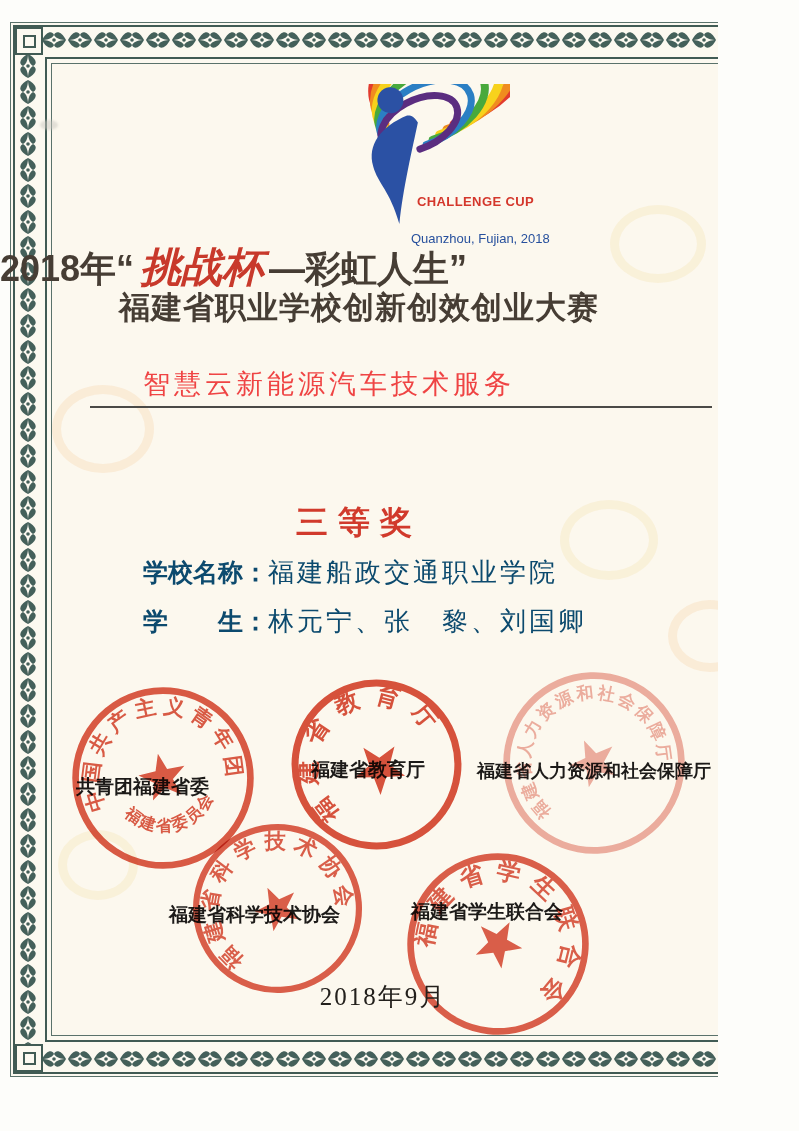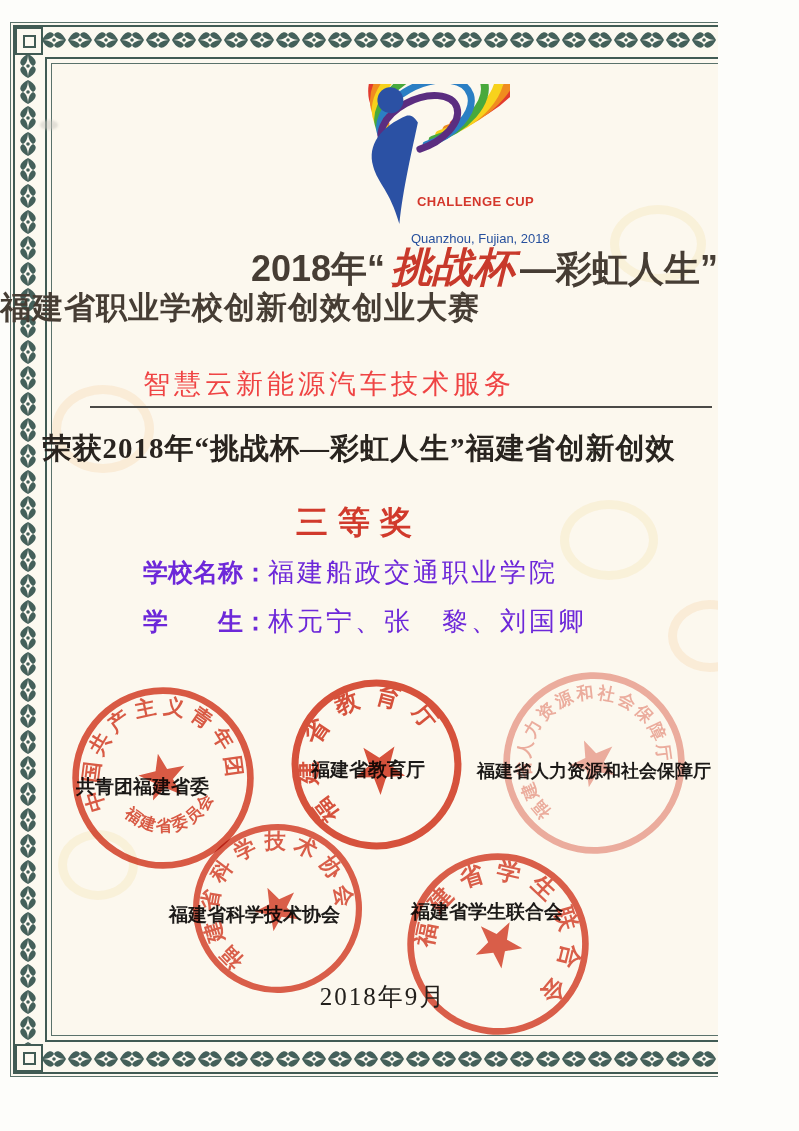--- a/index.html
+++ b/index.html
@@ -26,41 +26,41 @@
   
   .wm{position:absolute;border-radius:50%;border:9px solid #e9c75d;opacity:.14;pointer-events:none;}
   .wm2{border-color:#f0a14d;}
   
   .logo{position:absolute;left:295px;top:84px;width:215px;height:152px;}
   .logo-cap1{position:absolute;left:417px;top:194px;font-family:"Liberation Sans",sans-serif;
              font-weight:bold;font-size:13px;letter-spacing:.4px;color:#d4372c;}
   .logo-cap2{position:absolute;left:411px;top:211px;font-family:"Liberation Sans",sans-serif;
              font-size:13px;color:#27509d;margin-top:20px;}
   
-  .title1{position:absolute;left:0;right:0;top:240px;text-align:right;
+  .title1{position:absolute;left:0;right:0;top:240px;text-align:left;
           font-family:"Liberation Sans",sans-serif;font-weight:900;font-size:36px;color:#463d34;}
   .title1 .script{font-family:"DejaVu Serif",serif;font-style:italic;font-weight:bold;
                   font-size:41px;color:#c8392b;margin:0 6px;}
-  .title2{position:absolute;left:0;right:0;top:287px;
+  .title2{position:absolute;left:0;right:0;top:287px;text-align:center;
           font-family:"Liberation Sans",sans-serif;font-weight:900;font-size:31px;
           letter-spacing:1px;color:#463d34;}
   
   .project{position:absolute;left:143px;top:366px;font-size:27px;color:#ef4444;
            font-family:"DejaVu Serif",serif;letter-spacing:4px;}
   .underline{position:absolute;left:90px;top:406px;width:622px;height:2px;background:#4b4a47;}
   
   .cit1{position:absolute;left:0;right:0;top:429px;text-align:center;
         font-weight:bold;font-size:29px;color:#29241f;letter-spacing:1px;}
   .cit2{position:absolute;left:0;right:0;top:474px;text-align:center;
         font-weight:bold;font-size:29px;color:#29241f;letter-spacing:1px;}
   .award{position:absolute;left:0;right:0;top:501px;text-align:center;
          font-family:"DejaVu Serif",serif;font-weight:bold;font-size:32px;
          color:#d13a2c;letter-spacing:10px;}
   
-  .field{position:absolute;left:143px;font-size:25px;color:#6d28d9;white-space:pre;}
+  .field{position:absolute;left:143px;font-size:25px;color:#0c4a6e;white-space:pre;}
   .field .lab{font-weight:bold;}
   .field .val{font-family:"DejaVu Serif",serif;font-size:26px;letter-spacing:3px;}
   .f1{top:555px}.f2{top:604px}.f3{top:652px}
   
   .org{position:absolute;font-weight:bold;font-size:19px;color:#1c1a18;white-space:nowrap;}
   .o1{left:76px;top:774px}.o2{left:311px;top:757px}
   .o3{left:477px;top:759px;font-size:18px}
   .o4{left:169px;top:902px}.o5{left:411px;top:899px}
   .stamp{position:absolute;color:#d6452f;mix-blend-mode:multiply;}
   .stamp text{fill:currentColor;font-family:"Liberation Sans",sans-serif;font-weight:bold;}
@@ -165,21 +165,20 @@
   </svg>
   <div class="logo-cap1">CHALLENGE CUP</div>
   <div class="logo-cap2">Quanzhou, Fujian, 2018</div>
 
   <div class="title1"><span>2018年“</span><span class="script">挑战杯</span><span>—彩虹人生”</span></div>
   <div class="title2">福建省职业学校创新创效创业大赛</div>
 
   <div class="project">智慧云新能源汽车技术服务</div>
   <div class="underline"></div>
 
-  <div class="cit1">荣获2018年“挑战杯—彩虹人生”福建省创新创效</div>
   <div class="award">三等奖</div>
 
   <div class="field f1"><span class="lab">学校名称：</span><span class="val">福建船政交通职业学院</span></div>
   <div class="field f2"><span class="lab">学　　生：</span><span class="val">林元宁、张　黎、刘国卿</span></div>
 
   <div class="org o1">共青团福建省委</div>
   <div class="org o2">福建省教育厅</div>
   <div class="org o3">福建省人力资源和社会保障厅</div>
   <div class="org o4">福建省科学技术协会</div>
   <div class="org o5">福建省学生联合会</div>

